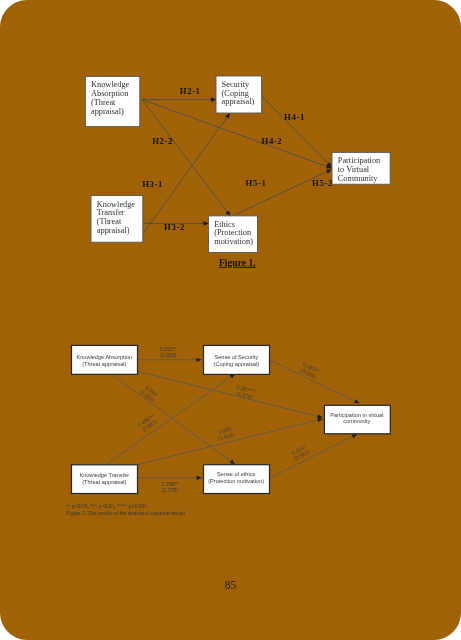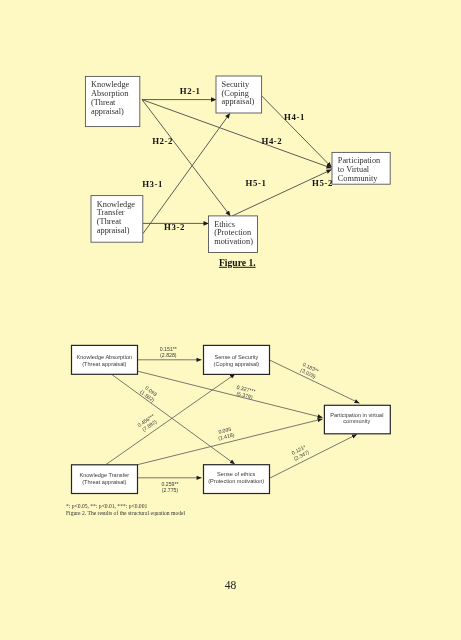--- a/index.html
+++ b/index.html
@@ -1,18 +1,18 @@
 <!DOCTYPE html>
 <html><head>
 <meta charset="utf-8">
 <title>page</title>
 <style>
   html,body{margin:0;padding:0;background:#ffffff;}
   body{width:461px;height:640px;overflow:hidden;font-family:"Liberation Serif",serif;}
-  #page{position:relative;width:461px;height:640px;background:#fef9c3;}
+  #page{position:relative;width:461px;height:640px;background:#a16207;border-radius:27px;}
   svg{display:block;position:absolute;left:0;}
   #fig1{top:0;}
   #fig2{top:330px;}
   #pagenum{position:absolute;left:0;top:579px;width:461px;text-align:center;
            font-family:"Liberation Serif",serif;font-size:11.5px;color:#222;}
 </style>
 </head>
 <body>
 
 <div id="page">
@@ -168,15 +168,15 @@
         <text x="0" y="0">0.121*</text>
         <text x="0" y="6.2">(2.347)</text>
       </g>
     </g>
     <g id="f2-notes" fill="#333" font-family="'Liberation Serif',serif" font-size="5.6">
       <text x="66" y="178.3">*: p&lt;0.05, **: p&lt;0.01, ***: p&lt;0.001</text>
       <text x="66" y="184.6">Figure 2. The results of the structural equation model</text>
     </g>
   </svg>
 
-  <div id="pagenum">48</div>
+  <div id="pagenum">85</div>
 
 </div>
 
 </body></html>

